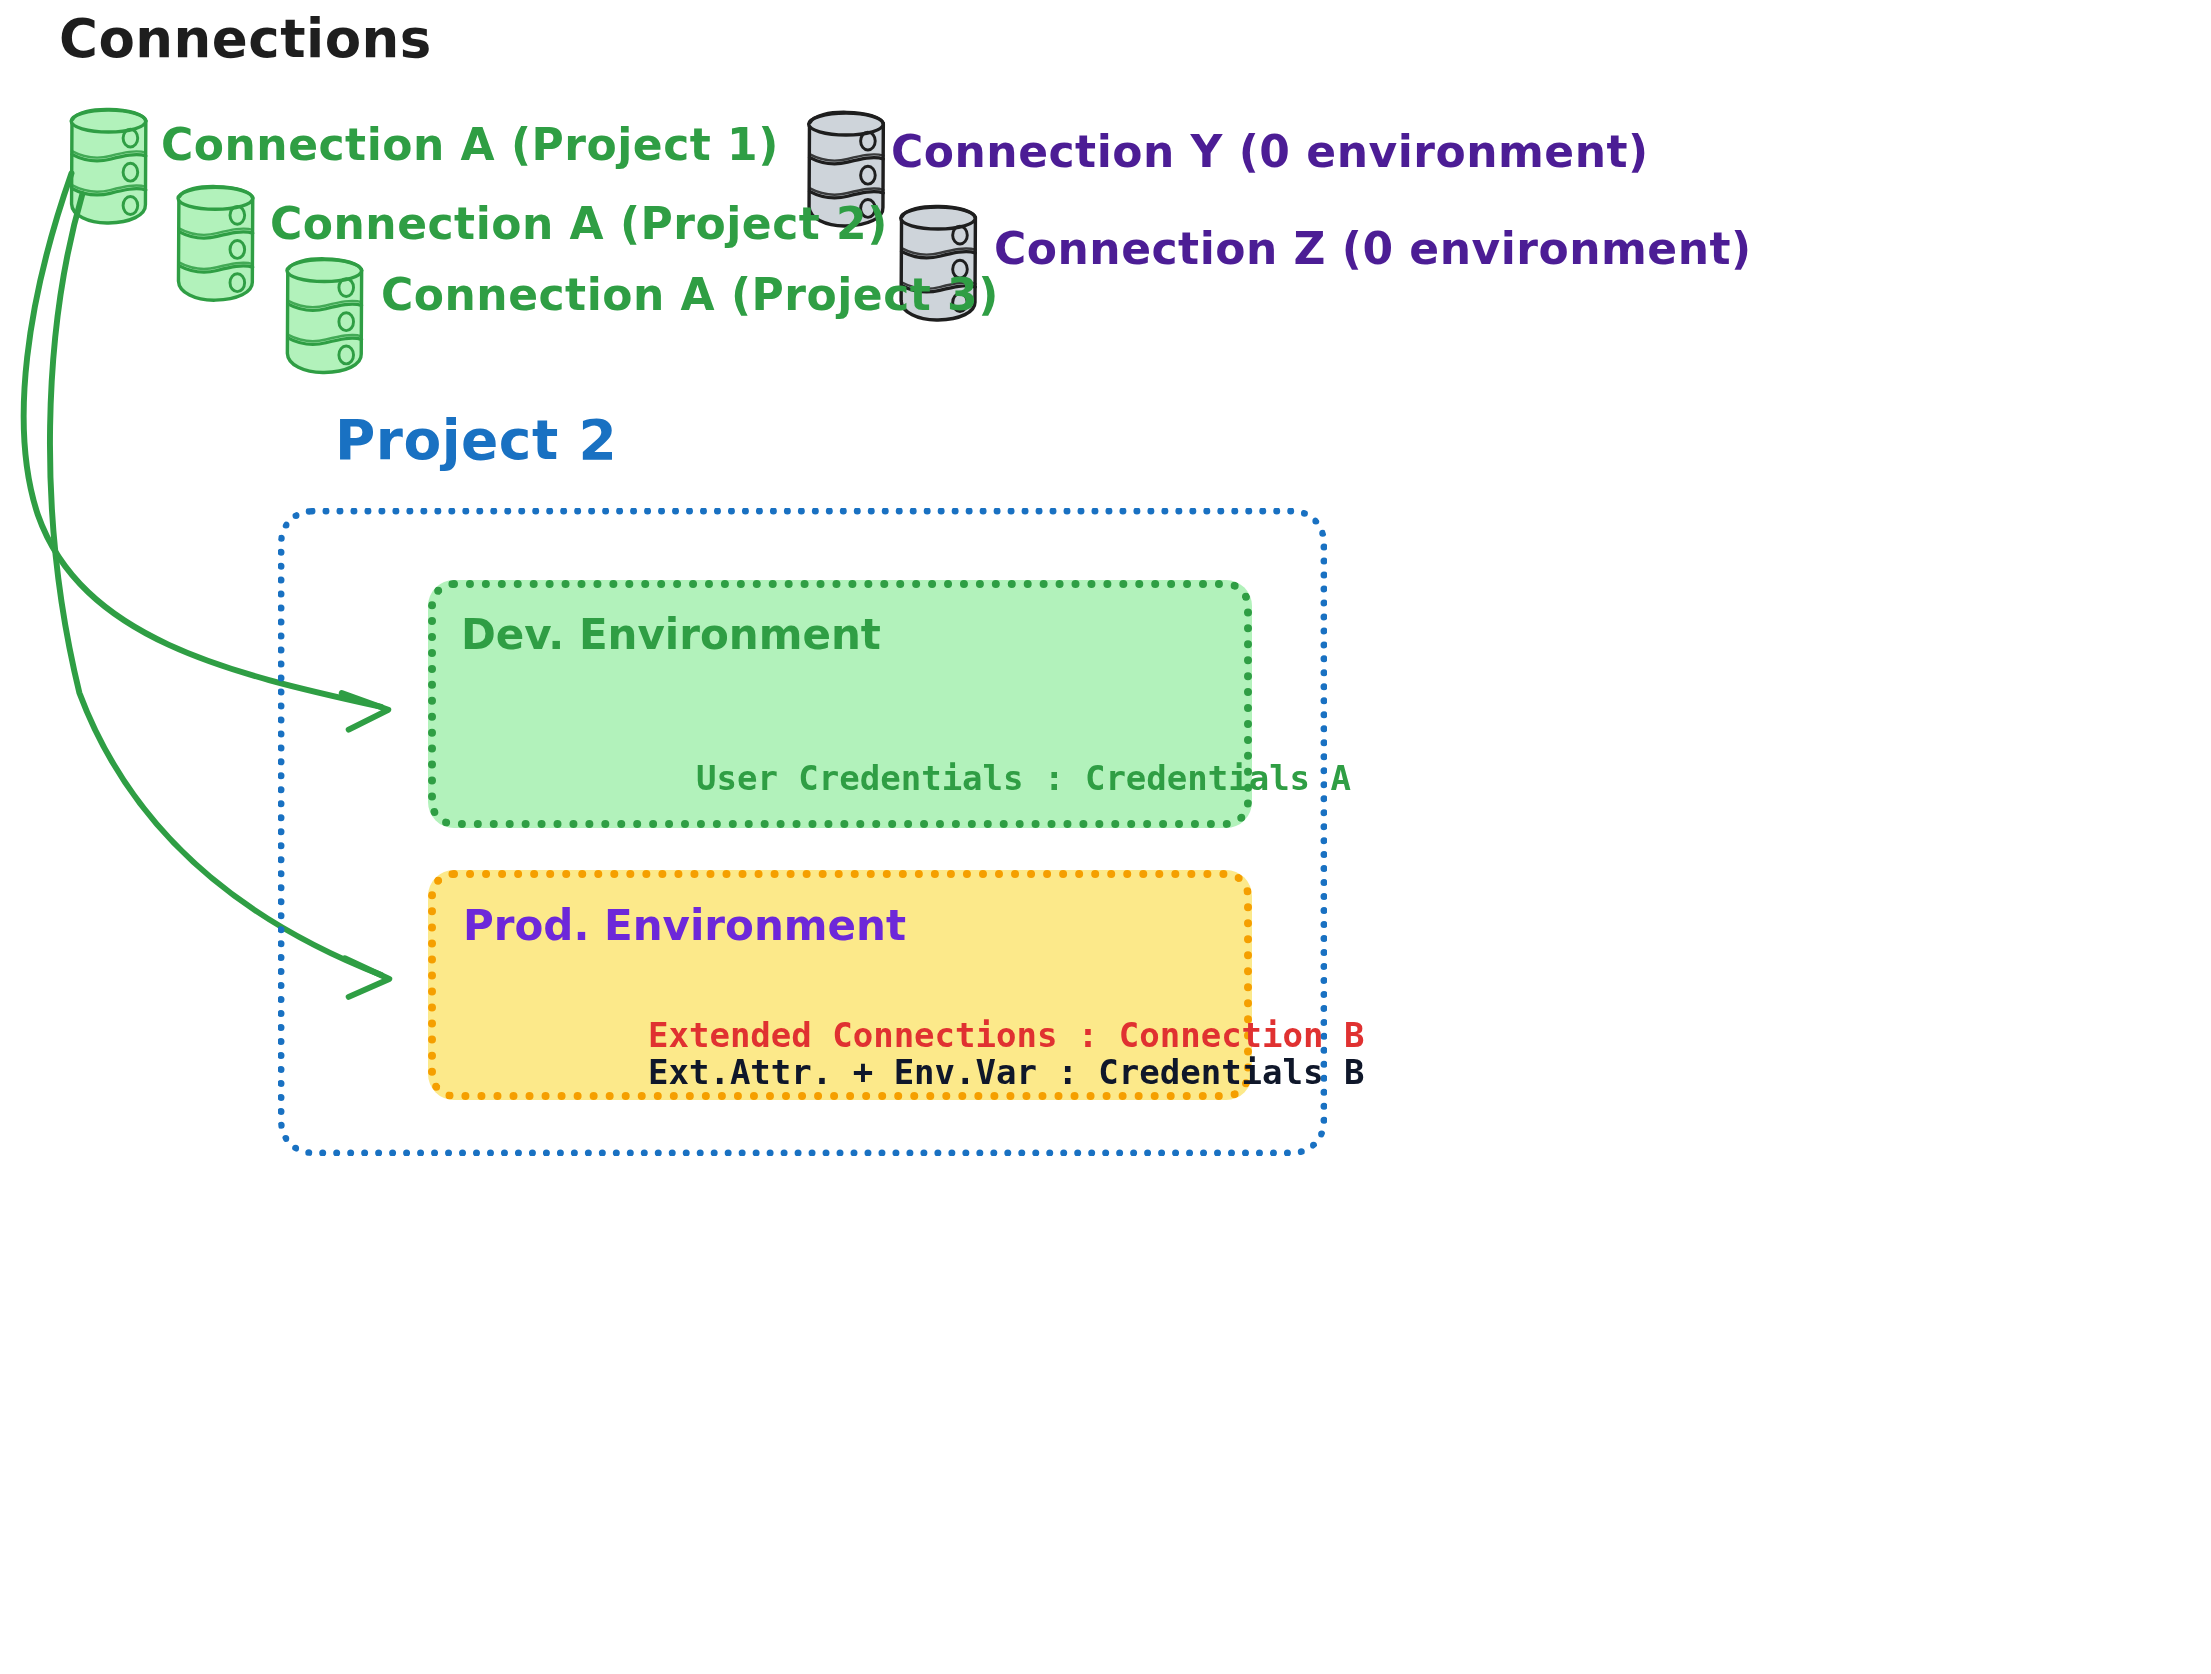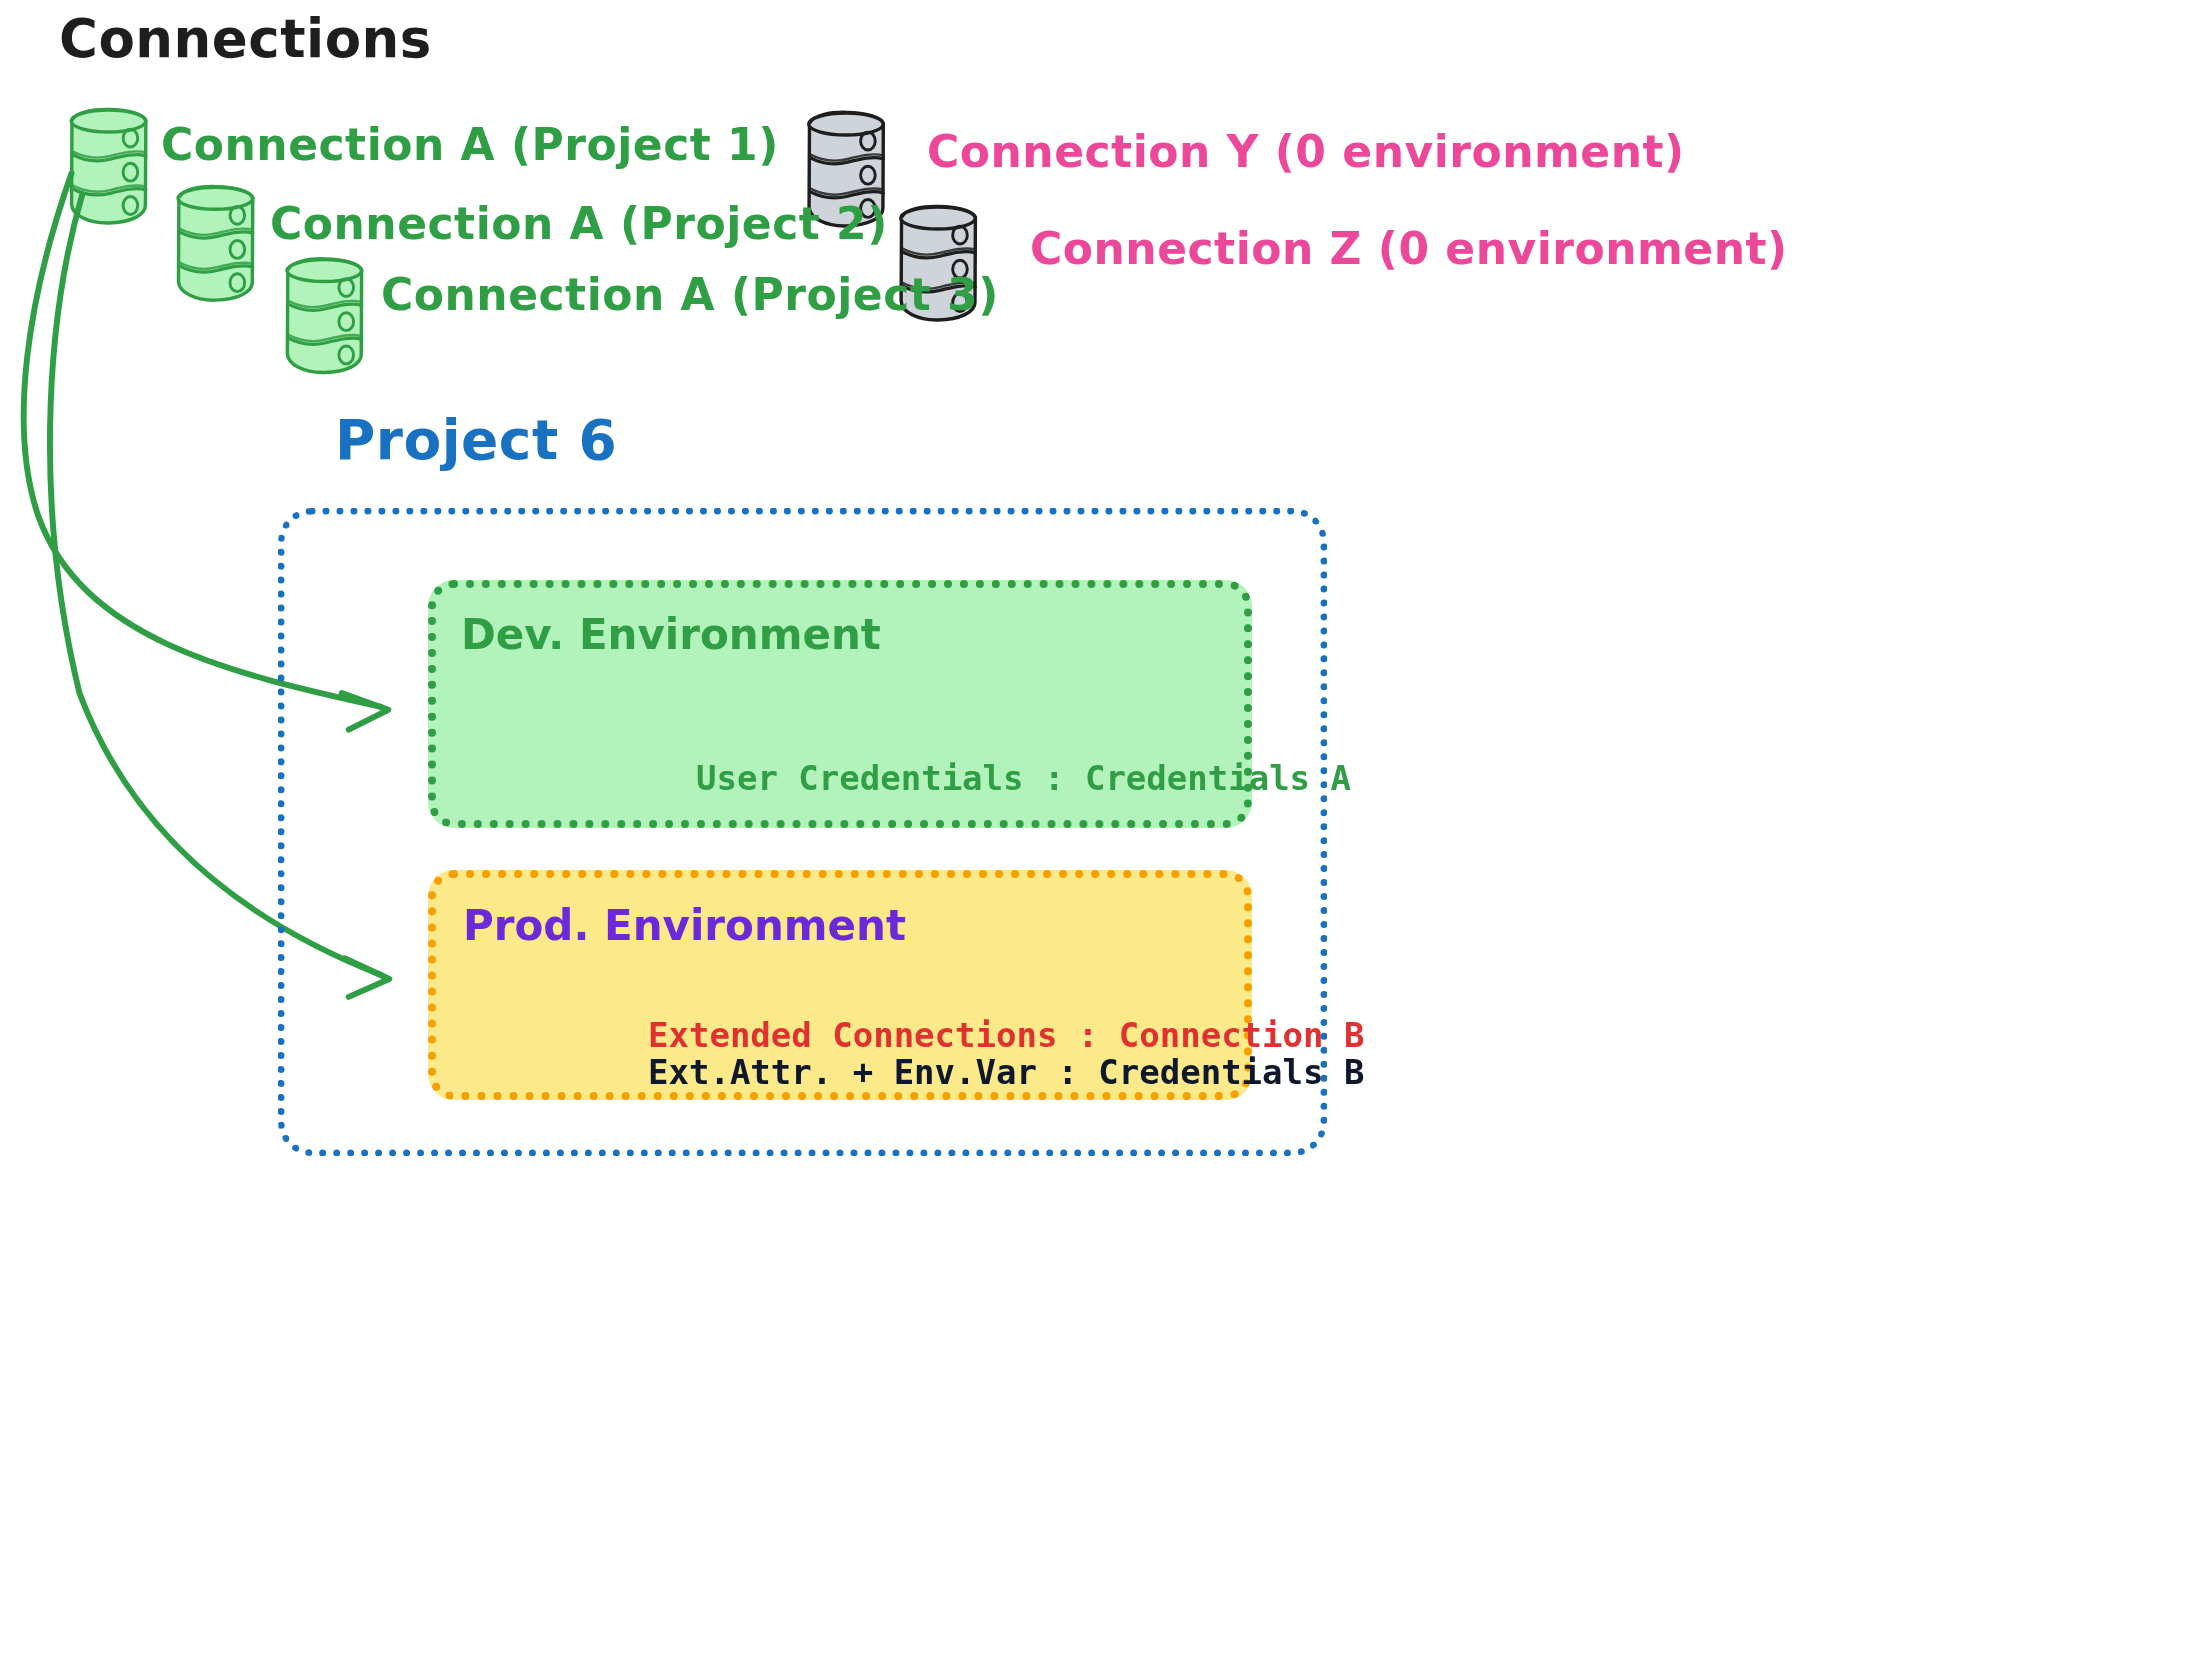--- a/index.html
+++ b/index.html
@@ -48,22 +48,21 @@
     font-size: 53px;
     color: #1e1e1e;
   }
 
   .conn-label-green {
     font-size: 44px;
     color: #2f9e44;
   }
   .conn-label-black {
     font-size: 44px;
-    color: #ec4899;
-    margin-left: 36px;
+    color: #4c1d95;
   }
 
   #label-conn-a1 { left: 161px; top: 119px; }
   #label-conn-a2 { left: 270px; top: 198px; }
   #label-conn-a3 { left: 381px; top: 269px; }
   #label-conn-y  { left: 891px; top: 126px; }
   #label-conn-z  { left: 994px; top: 223px; }
 
   #title-project1 {
     left: 335px;
@@ -194,21 +193,21 @@
   </svg>
 
   <div class="hand" id="title-connections">Connections</div>
 
   <div class="hand conn-label-green" id="label-conn-a1">Connection A (Project 1)</div>
   <div class="hand conn-label-green" id="label-conn-a2">Connection A (Project 2)</div>
   <div class="hand conn-label-green" id="label-conn-a3">Connection A (Project 3)</div>
   <div class="hand conn-label-black" id="label-conn-y">Connection Y (0 environment)</div>
   <div class="hand conn-label-black" id="label-conn-z">Connection Z (0 environment)</div>
 
-  <div class="hand" id="title-project1">Project 6</div>
+  <div class="hand" id="title-project1">Project 2</div>
 
   <div id="project-box"></div>
 
   <div class="env-box" id="dev-box"></div>
   <div class="env-title" id="dev-title">Dev. Environment</div>
   <div class="mono" id="dev-cred">User Credentials : Credentials A</div>
 
   <div class="env-box" id="prod-box"></div>
   <div class="env-title" id="prod-title">Prod. Environment</div>
   <div class="mono" id="prod-line1">Extended Connections : Connection B</div>

